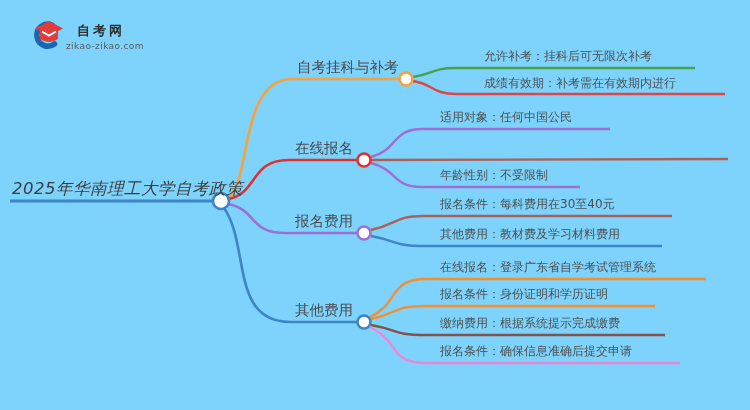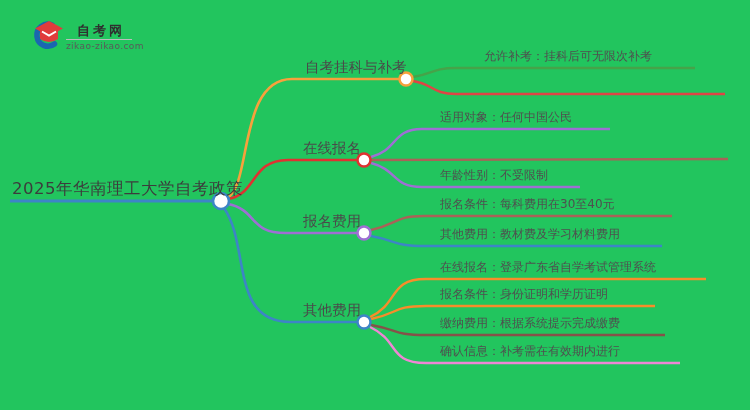--- a/index.html
+++ b/index.html
@@ -1,23 +1,23 @@
 <!DOCTYPE html>
 <html><head>
 <meta charset="utf-8">
 <style>
   html,body{margin:0;padding:0;background:#ffffff;}
   .canvas{
-    position:relative;width:750px;height:410px;background:#22c55e;overflow:hidden;
+    position:relative;width:750px;height:410px;background:#7dd3fc;overflow:hidden;
     font-family:"DejaVu Sans","Liberation Sans",sans-serif;
   }
   svg.wires{position:absolute;left:0;top:0;}
   .node{position:absolute;white-space:nowrap;color:#4d4d4d;line-height:1.25;}
-  .root-label{font-size:16.5px;color:#3c3c3c;letter-spacing:.5px;}
-  .branch-label{font-size:14.5px;color:#4a4a4a;margin-left:8px;}
+  .root-label{font-size:16.5px;color:#3c3c3c;letter-spacing:.5px;font-style:italic;}
+  .branch-label{font-size:14.5px;color:#4a4a4a;}
   .leaf-label{font-size:12px;color:#4f4f4f;}
   
   .brand{position:absolute;left:28px;top:16px;width:150px;height:44px;}
   .brand-icon{position:absolute;left:0;top:2px;}
   .brand-name{position:absolute;left:49px;top:6px;font-size:13px;font-weight:bold;
     color:#2f2f2f;letter-spacing:3px;}
   .brand-divider{position:absolute;left:38px;top:23px;width:66px;height:0;
     border-top:1px solid #bcbcbc;}
   .brand-domain{position:absolute;left:38px;top:25px;font-size:9px;color:#5a5a5a;
     letter-spacing:.4px;text-align:center;}
@@ -71,25 +71,26 @@
   </div>
 
   <div class="node root-label" style="left:12px;top:179px">2025年华南理工大学自考政策</div>
 
   <div class="node branch-label" style="left:297px;top:58px">自考挂科与补考</div>
   <div class="node branch-label" style="left:295px;top:139px">在线报名</div>
   <div class="node branch-label" style="left:295px;top:212px">报名费用</div>
   <div class="node branch-label" style="left:295px;top:301px">其他费用</div>
 
   <div class="node leaf-label" style="left:484px;top:49px">允许补考：挂科后可无限次补考</div>
+  <div class="node leaf-label" style="left:484px;top:76px">成绩有效期：补考需在有效期内进行</div>
 
   <div class="node leaf-label" style="left:440px;top:110px">适用对象：任何中国公民</div>
   <div class="node leaf-label" style="left:440px;top:168px">年龄性别：不受限制</div>
 
   <div class="node leaf-label" style="left:440px;top:197px">报名条件：每科费用在30至40元</div>
   <div class="node leaf-label" style="left:440px;top:227px">其他费用：教材费及学习材料费用</div>
 
   <div class="node leaf-label" style="left:440px;top:260px">在线报名：登录广东省自学考试管理系统</div>
   <div class="node leaf-label" style="left:440px;top:287px">报名条件：身份证明和学历证明</div>
   <div class="node leaf-label" style="left:440px;top:316px">缴纳费用：根据系统提示完成缴费</div>
-  <div class="node leaf-label" style="left:440px;top:344px">确认信息：补考需在有效期内进行</div>
+  <div class="node leaf-label" style="left:440px;top:344px">报名条件：确保信息准确后提交申请</div>
 
 </div>
 
 </body></html>

